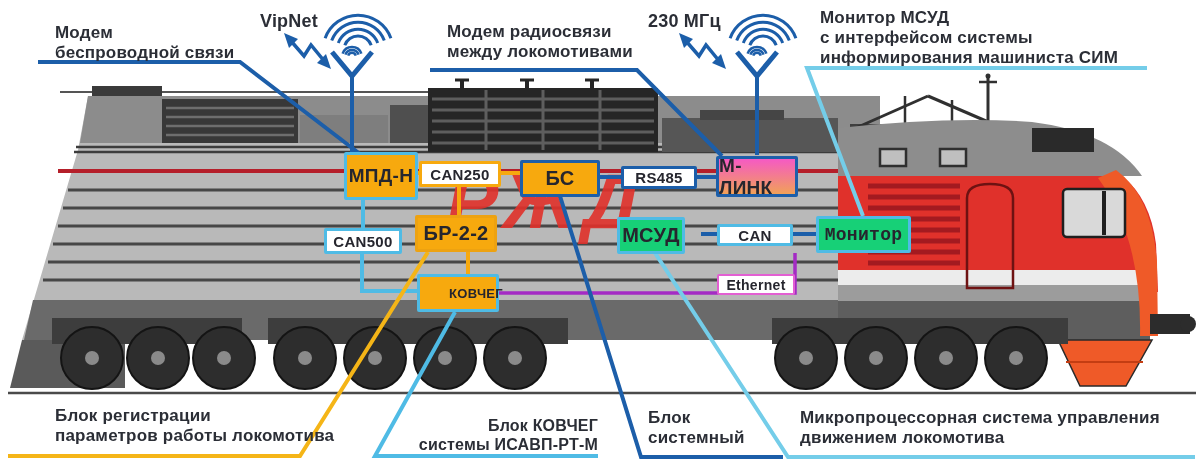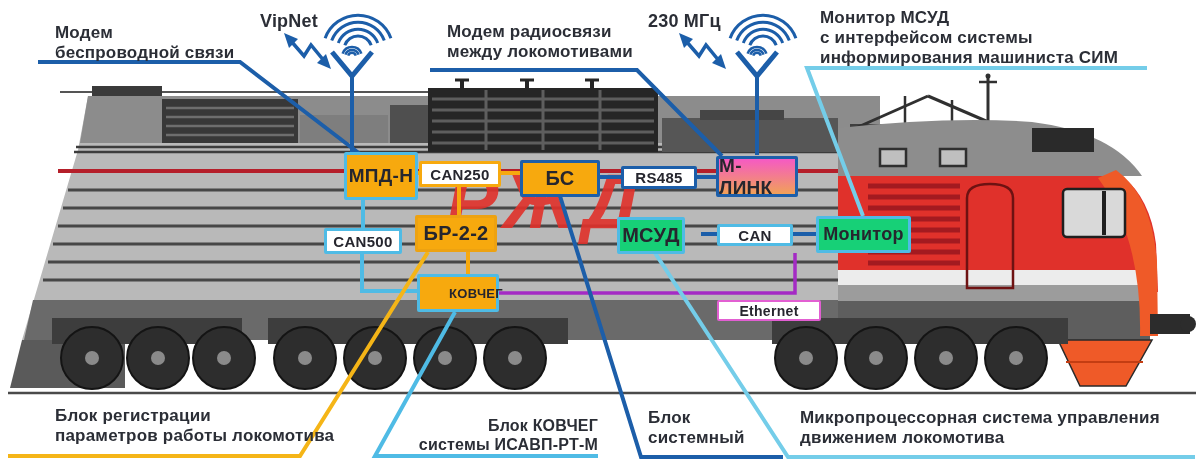--- a/index.html
+++ b/index.html
@@ -22,22 +22,22 @@
   #box-mpdn   {left:344px;top:152px;width:74px;height:48px;background:var(--orange);border:3px solid var(--cyan);font-size:19px;}
   #box-can250 {left:419px;top:161px;width:82px;height:26px;background:#fff;border:3px solid var(--orange);font-size:15px;}
   #box-bs     {left:520px;top:160px;width:80px;height:37px;background:var(--orange);border:3px solid var(--dark_blue);font-size:20px;text-align:right;}
   #box-rs485  {left:621px;top:166px;width:76px;height:23px;background:#fff;border:3px solid var(--dark_blue);font-size:15px;}
   #box-mlink  {left:716px;top:156px;width:82px;height:41px;background:linear-gradient(var(--mlink_gradient_top),var(--mlink_gradient_bottom));border:3px solid var(--dark_blue);font-size:19px;}
   #box-can500 {left:324px;top:228px;width:78px;height:26px;background:#fff;border:3px solid var(--cyan);font-size:15px;}
   #box-br42   {left:415px;top:215px;width:82px;height:37px;background:var(--orange);border:3px solid #eda211;font-size:20px;}
   #box-kovcheg{left:417px;top:274px;width:82px;height:38px;background:var(--orange);border:3px solid var(--cyan);font-size:13px;padding-left:36px;}
   #box-msud   {left:617px;top:217px;width:68px;height:37px;background:var(--green);border:3px solid var(--cyan);font-size:20px;}
   #box-can    {left:717px;top:224px;width:76px;height:22px;background:#fff;border:3px solid var(--cyan);font-size:15px;}
-  #box-monitor{left:816px;top:216px;width:95px;height:37px;background:var(--green);border:3px solid var(--cyan);font-size:18px;}
-  #box-ethernet{left:717px;top:300px;width:104px;height:21px;background:#fff;border:2px solid var(--magenta_border);font-size:14px;}
+  #box-monitor{left:816px;top:216px;width:95px;height:37px;background:var(--green);border:3px solid var(--cyan);font-size:18px;font-family:Liberation Mono, monospace;}
+  #box-ethernet{left:717px;top:274px;width:78px;height:21px;background:#fff;border:2px solid var(--magenta_border);font-size:14px;}
 
   #lbl-modem-wireless{left:55px;top:23px;}
   #lbl-vipnet{left:260px;top:11px;}
   #lbl-modem-radio{left:447px;top:22px;}
   #lbl-freq{left:648px;top:11px;}
   #lbl-monitor-msud{left:820px;top:8px;}
   #lbl-reg{left:55px;top:406px;}
   #lbl-kovcheg{left:350px;top:417px;width:248px;text-align:right;font-size:16px;}
   #lbl-system{left:648px;top:408px;}
   #lbl-msud-sys{left:800px;top:408px;}

